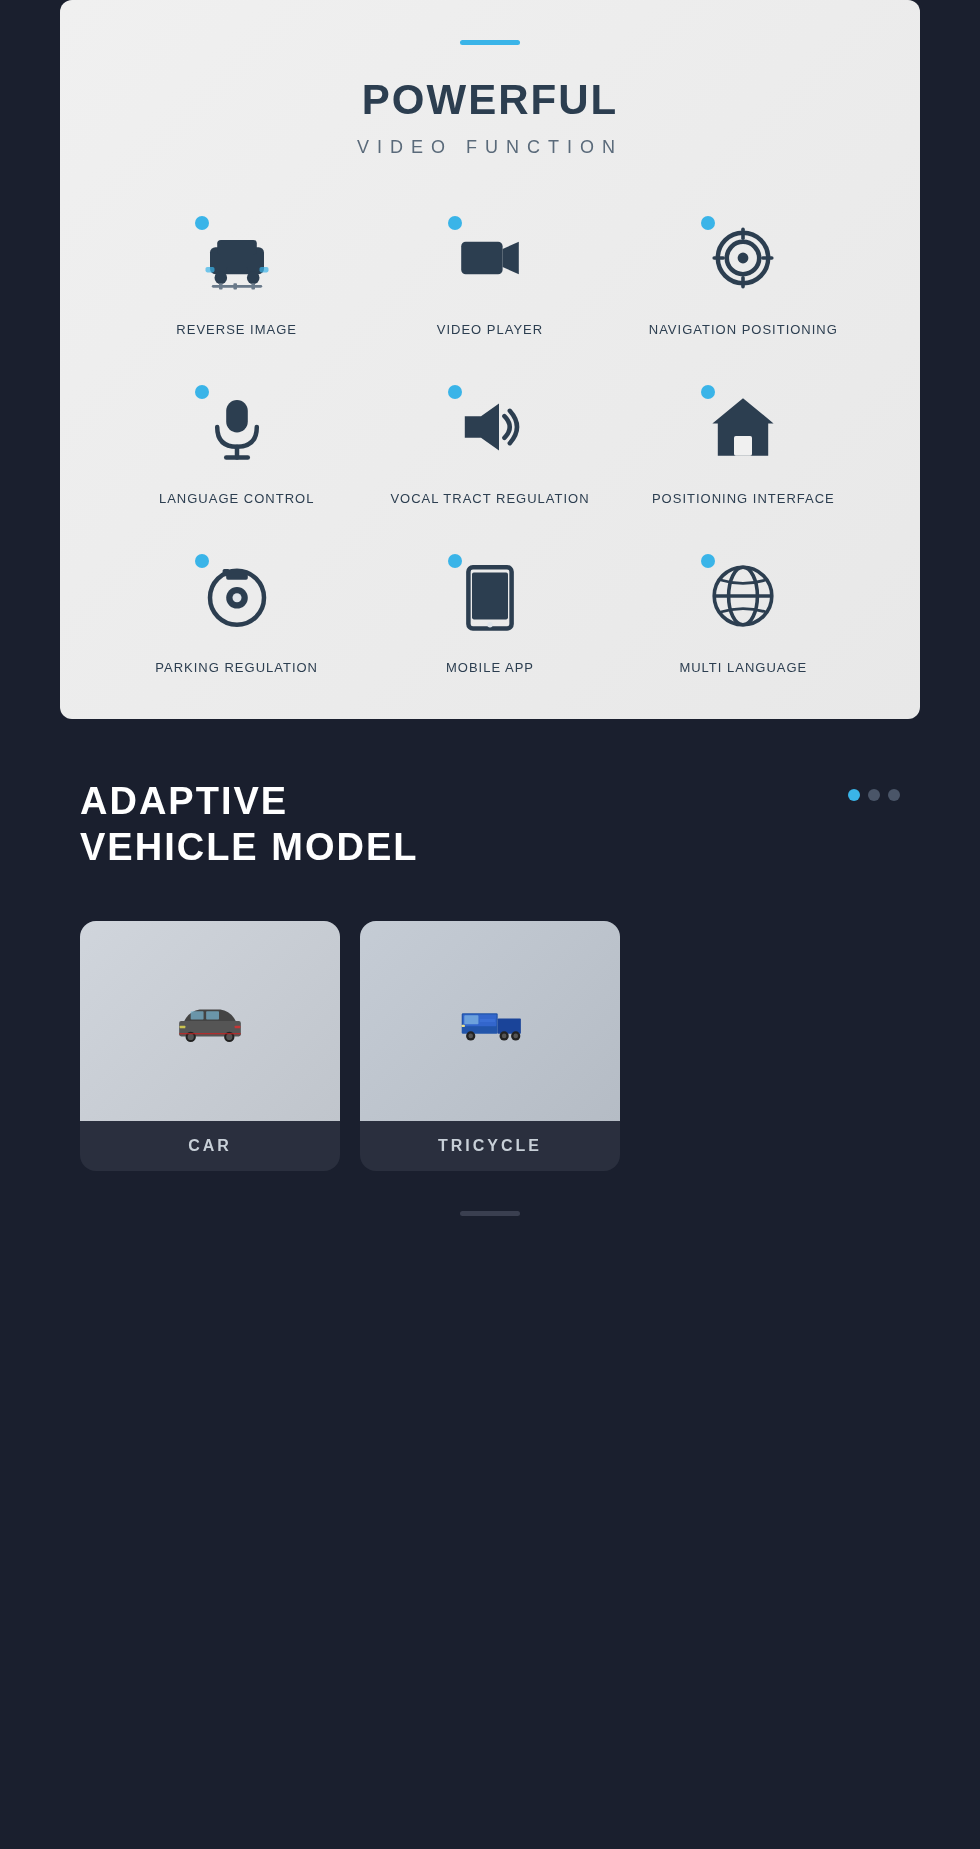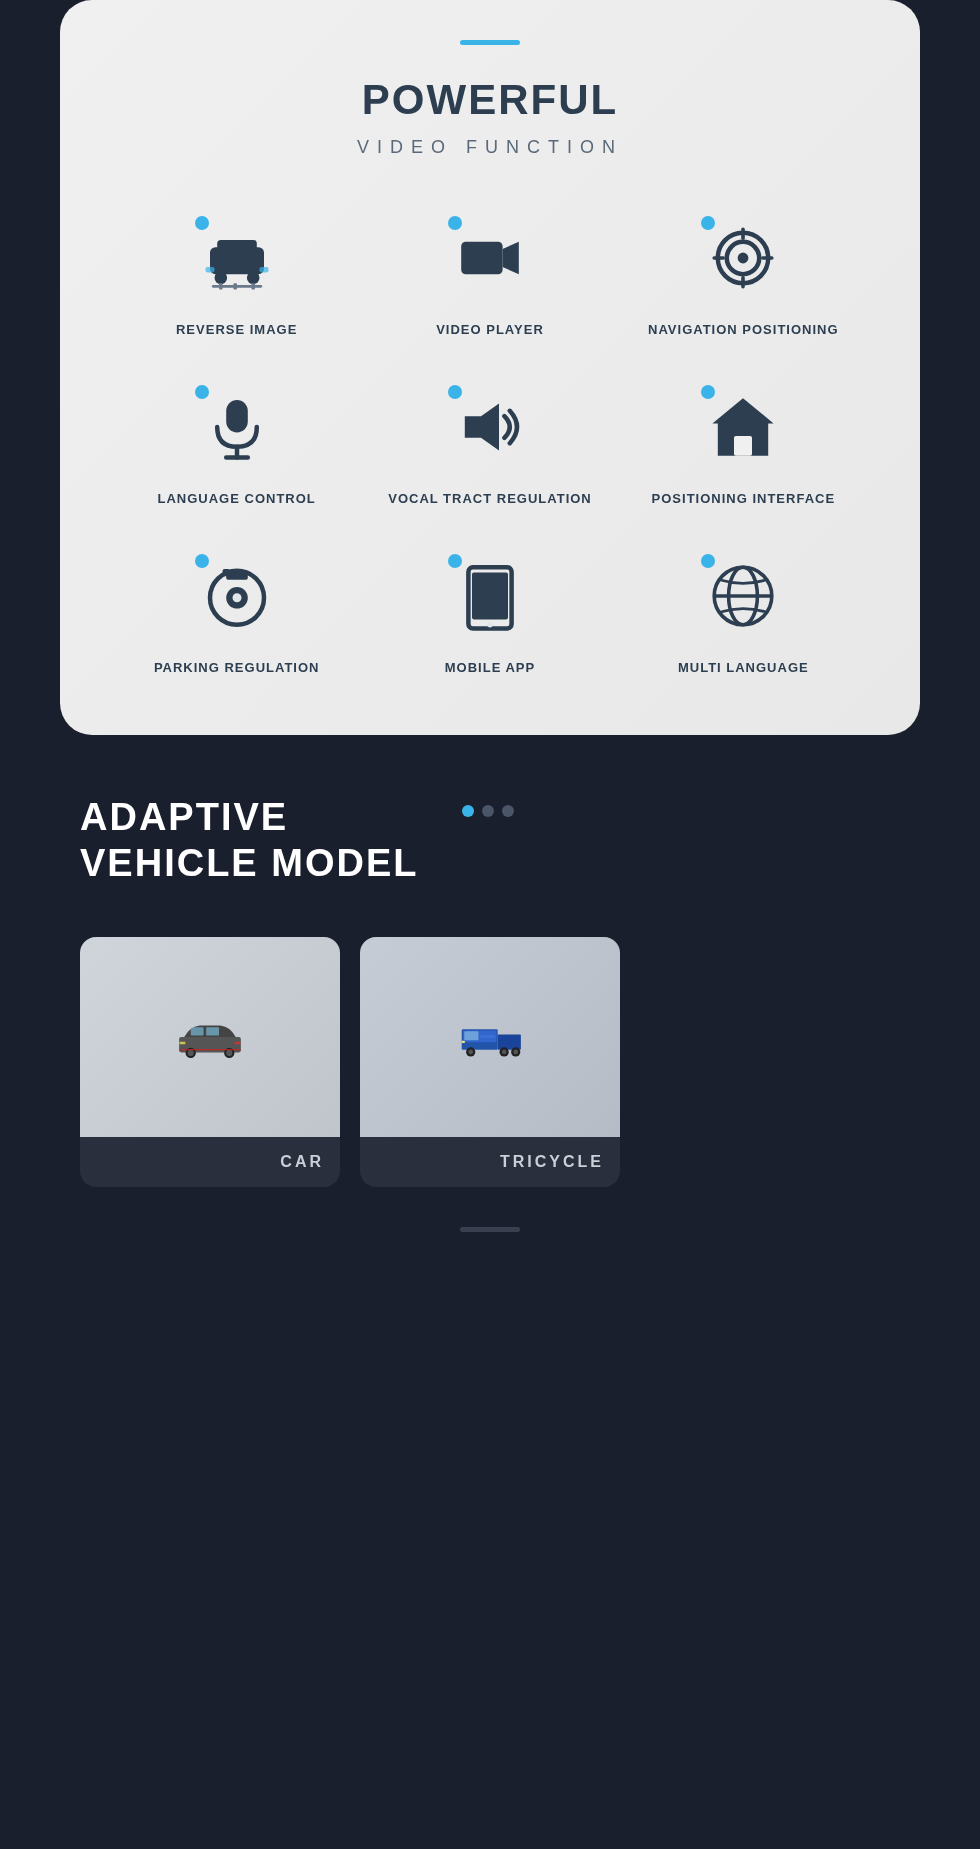--- a/index.html
+++ b/index.html
@@ -7,23 +7,23 @@
       width: 980px;
       min-height: 1849px;
       background: #1a1f2e;
       font-family: Arial, sans-serif;
       overflow-x: hidden;
     }
 
     
     .card-section {
       background: linear-gradient(135deg, #f0f0f0 0%, #e8e8e8 100%);
-      border-radius: 32px;
+      border-radius: 12px;
       margin: 0 60px;
-      padding: 40px 60px 60px;
+      padding: 40px 60px 44px;
       position: relative;
     }
 
     .accent-bar {
       width: 60px;
       height: 5px;
       background: #3ab4e8;
       border-radius: 3px;
       margin: 0 auto 30px;
     }
@@ -76,41 +76,41 @@
       background: #3ab4e8;
       border-radius: 50%;
       position: absolute;
       top: 8px;
       left: 8px;
       z-index: 2;
     }
 
     .feature-label {
       font-size: 13px;
-      font-weight: 700;
+      font-weight: 400;
       color: #2c3e50;
       letter-spacing: 1px;
     }
 
     
     svg {
       width: 72px;
       height: 72px;
       fill: #2c3e50;
     }
 
     
     .dark-section {
       padding: 60px 80px 40px;
       background: #1a1f2e;
     }
 
     .section-header {
       display: flex;
-      justify-content: flex-start;
+      justify-content: space-between;
       align-items: flex-start;
       margin-bottom: 50px;
       gap: 44px;
     }
 
     .section-title {
       color: #ffffff;
       font-size: 38px;
       font-weight: 800;
       letter-spacing: 2px;
@@ -144,21 +144,20 @@
       grid-template-columns: repeat(3, 1fr);
       gap: 20px;
     }
 
     .vehicle-card {
       background: #2a2f3e;
       border-radius: 16px;
       overflow: hidden;
       display: flex;
       flex-direction: column;
-      align-items: flex-end;
     }
 
     .vehicle-image {
       width: 100%;
       height: 200px;
       background: #e8e8e8;
       display: flex;
       align-items: center;
       justify-content: center;
       overflow: hidden;

